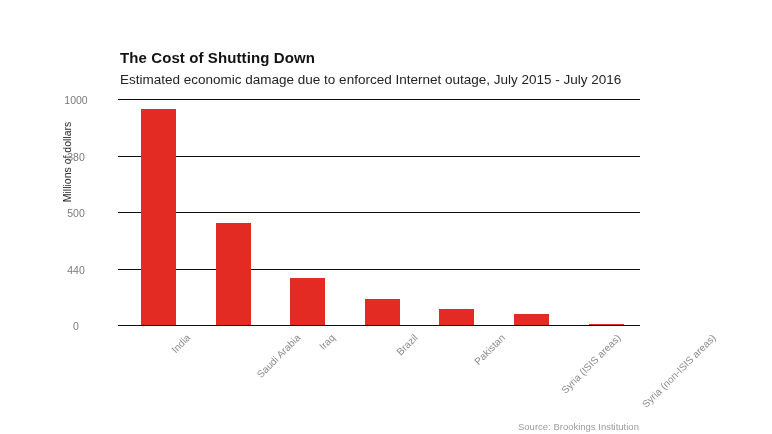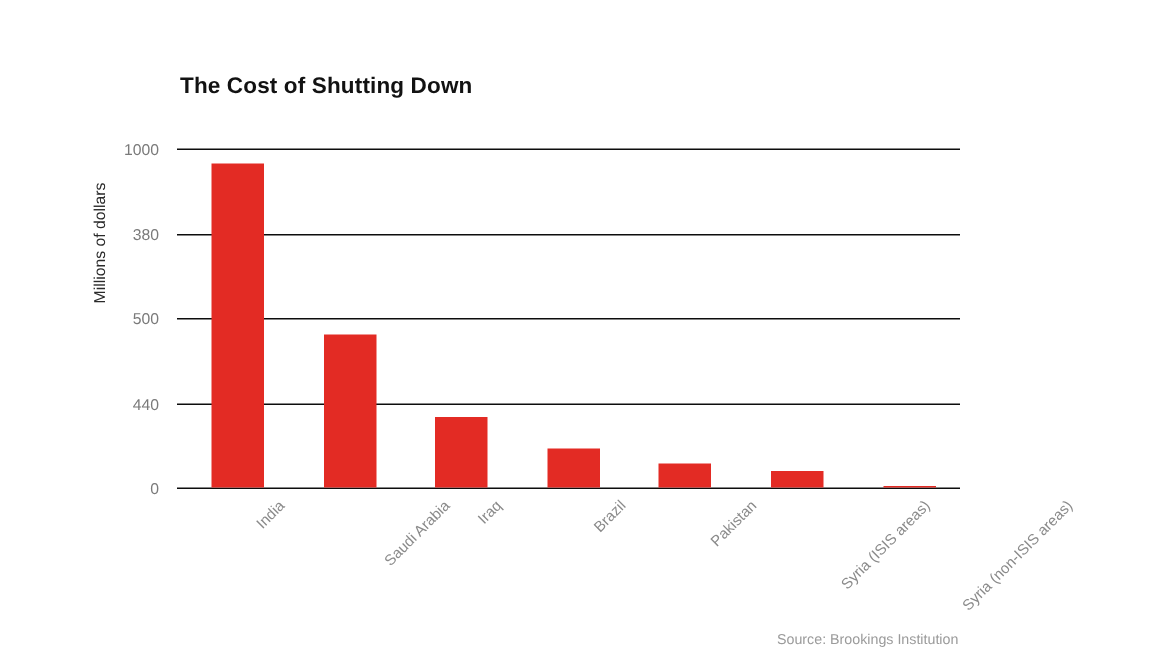--- a/index.html
+++ b/index.html
@@ -64,21 +64,21 @@
     position: absolute;
     left: 0;
     width: 522px;
     height: 0;
     border-top: 1.6px solid #0d0d0d;
   }
   .y-tick-wrap {
     position: absolute;
     left: -72px;
     width: 60px;
-    text-align: right;
+    text-align: center;
     font-size: 10.5px;
     color: #7a7a7a;
     line-height: 10px;
     margin-top: -5px;
     white-space: nowrap;
   }
   .bar {
     position: absolute;
     bottom: 0;
     width: 35px;
@@ -101,20 +101,21 @@
     color: #9b9b9b;
     white-space: nowrap;
   }
 </style>
 </head>
 <body>
 
 <div id="figure">
 
   <div id="chart-title">The Cost of Shutting Down</div>
+  <div id="chart-subtitle">Estimated economic damage due to enforced Internet outage, July 2015 - July 2016</div>
 
   <div id="y-axis-title">Millions of dollars</div>
 
   <div id="plot-area">
 
     <div class="gridline" style="top:0px;">
       <span class="y-tick-wrap">1000</span>
     </div>
     <div class="gridline" style="top:56.5px;">
       <span class="y-tick-wrap">380</span>

